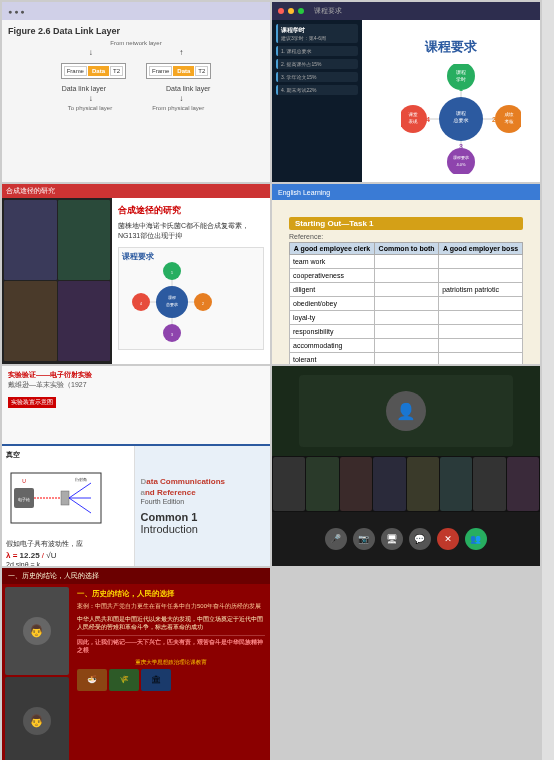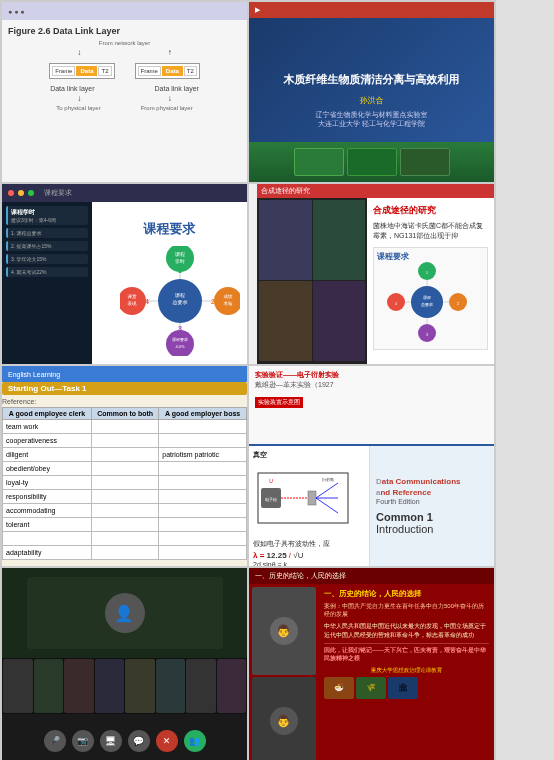--- a/index.html
+++ b/index.html
@@ -8,21 +8,21 @@
       height: 760px;
       overflow: hidden;
       background: #e0e0e0;
       font-family: Arial, sans-serif;
     }
 
     .grid-container {
       display: grid;
       grid-template-columns: 1fr 1fr;
       grid-template-rows: 180px 180px 200px 200px;
-      width: 496px;
+      width: 542px;
       height: 760px;
       gap: 2px;
       background: #ccc;
       padding: 2px;
     }
 
     .cell {
       background: #fff;
       overflow: hidden;
       position: relative;
@@ -161,21 +161,20 @@
     }
     .cell-3 .circle-diagram {
       position: relative;
       width: 100px;
       height: 100px;
     }
 
     
     .cell-4 {
       background: #f0f0f0;
-      padding-left: 8px;
     }
     .cell-4 .top-bar {
       background: #cc3333;
       height: 14px;
       display: flex; align-items: center; padding: 0 4px;
     }
     .cell-4 .top-bar span { font-size: 7px; color: #fff; }
     .cell-4 .content {
       display: flex;
       height: calc(100% - 14px);
@@ -225,21 +224,21 @@
     .cell-5 {
       background: #f0f0f0;
     }
     .cell-5 .top-bar {
       background: #3a7bd5;
       height: 16px;
       display: flex; align-items: center; padding: 0 6px; gap: 4px;
     }
     .cell-5 .top-bar span { font-size: 7px; color: #fff; }
     .cell-5 .content {
-      padding: 0;
+      padding: 17px;
       background: #f5f0e0;
       height: calc(100% - 16px);
       overflow: hidden;
     }
     .cell-5 .task-header {
       background: #d4a017;
       color: #fff;
       font-size: 8px;
       font-weight: bold;
       padding: 2px 6px;
@@ -412,40 +411,20 @@
         </div>
         <div style="font-size:8px;color:#333;">↓&nbsp;&nbsp;&nbsp;&nbsp;&nbsp;&nbsp;&nbsp;&nbsp;&nbsp;&nbsp;&nbsp;&nbsp;&nbsp;&nbsp;&nbsp;&nbsp;&nbsp;&nbsp;&nbsp;&nbsp;&nbsp;&nbsp;&nbsp;&nbsp;&nbsp;&nbsp;&nbsp;&nbsp;&nbsp;&nbsp;&nbsp;&nbsp;&nbsp;&nbsp;&nbsp;&nbsp;&nbsp;&nbsp;&nbsp;↓</div>
         <div style="display:flex;gap:40px;justify-content:center;">
           <span style="font-size:6px;color:#666;">To physical layer</span>
           <span style="font-size:6px;color:#666;">From physical layer</span>
         </div>
       </div>
     </div>
   </div>
 
-  <div class="cell cell-2">
-    <div class="top-bar">
-      <span>▶</span>
-    </div>
-    <div class="main-content">
-      <div class="title-zh">木质纤维生物质清洁分离与高效利用</div>
-      <div class="author">孙洪合</div>
-      <div class="affiliation">
-        <span>辽宁省生物质化学与材料重点实验室</span><br>
-        <span>大连工业大学 轻工与化学工程学院</span>
-      </div>
-      <div class="bottom-img">
-        <div style="display:flex;gap:3px;">
-          <div style="width:50px;height:28px;background:#2a7a3a;border-radius:2px;border:1px solid #4aaa4a;"></div>
-          <div style="width:50px;height:28px;background:#1a6a2a;border-radius:2px;border:1px solid #3a9a3a;"></div>
-          <div style="width:50px;height:28px;background:#2a5a2a;border-radius:2px;border:1px solid #4a8a4a;"></div>
-        </div>
-      </div>
-    </div>
-  </div>
 
   <div class="cell cell-3">
     <div class="top-bar">
       <div class="dot" style="background:#ff5f56;"></div>
       <div class="dot" style="background:#ffbd2e;"></div>
       <div class="dot" style="background:#27c93f;"></div>
       <span style="font-size:7px;color:#aaa;margin-left:6px;">课程要求</span>
     </div>
     <div class="content">
       <div class="left-panel">

